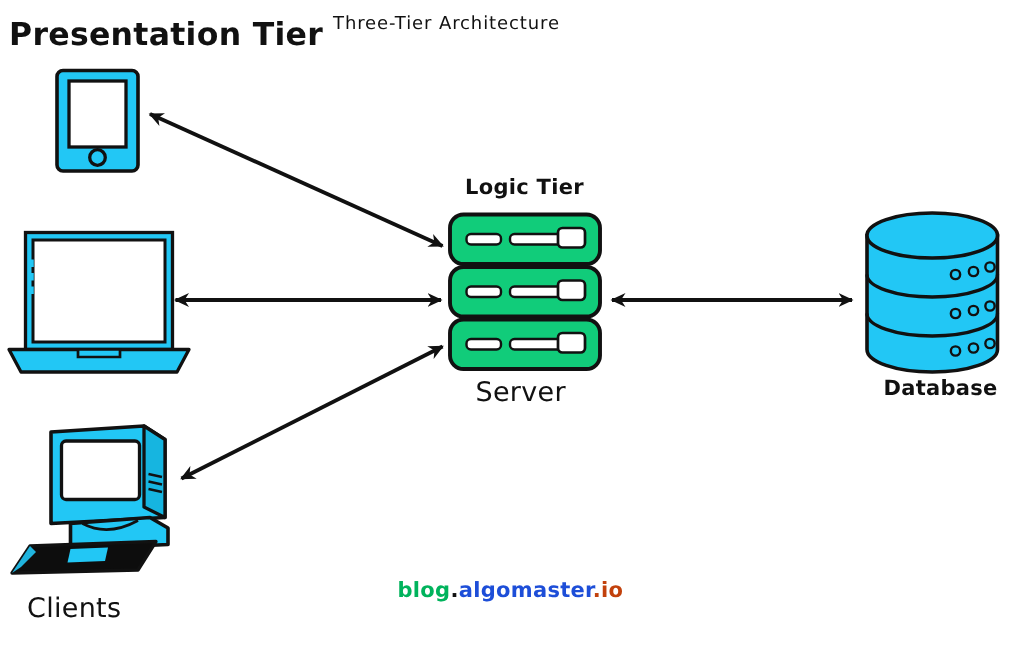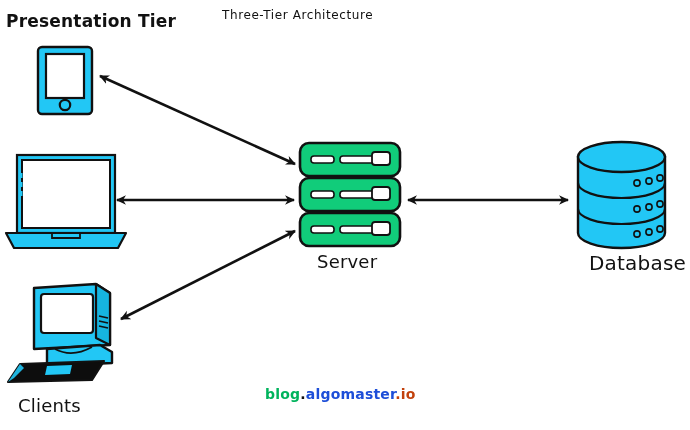--- a/index.html
+++ b/index.html
@@ -29,43 +29,43 @@
   #title {
     left: 222px;
     top: 8px;
     font-size: 12px;
     font-weight: 400;
     letter-spacing: 0.6px;
   }
   #presentation-tier-label {
     left: 6px;
     top: 11px;
-    font-size: 17px;
+    font-size: 21px;
   }
   #logic-tier-label {
     left: 310px;
     top: 117px;
     font-size: 14px;
   }
   #data-tier-label {
     left: 589px;
     top: 110px;
     font-size: 14px;
   }
   #server-label {
     left: 317px;
     top: 251px;
     font-size: 18px;
     font-weight: 400;
   }
   #database-label {
     left: 589px;
     top: 251px;
-    font-size: 20px;
-    font-weight: 400;
+    font-size: 14px;
+    font-weight: 700;
   }
   #clients-label {
     left: 18px;
     top: 395px;
     font-size: 18px;
     font-weight: 400;
   }
 
   .watermark {
     position: absolute;
@@ -187,20 +187,21 @@
       <circle cx="637" cy="234" r="3.1" fill="#22c7f5" stroke="#111111" stroke-width="1.6"></circle>
       <circle cx="649" cy="232" r="3.1" fill="#22c7f5" stroke="#111111" stroke-width="1.6"></circle>
       <circle cx="660" cy="229" r="3.1" fill="#22c7f5" stroke="#111111" stroke-width="1.6"></circle>
     </g>
   </svg>
 
   <div class="lbl" id="title">Three-Tier Architecture</div>
 
   <div class="lbl bold" id="presentation-tier-label">Presentation Tier</div>
 
+  <div class="lbl bold" id="logic-tier-label">Logic Tier</div>
 
 
   <div class="lbl" id="server-label">Server</div>
 
   <div class="lbl" id="database-label">Database</div>
 
   <div class="lbl" id="clients-label">Clients</div>
 
   <div class="watermark">
     <span class="wm-blog">blog</span><span class="wm-dot">.</span><span class="wm-algo">algomaster</span><span class="wm-io">.io</span>

